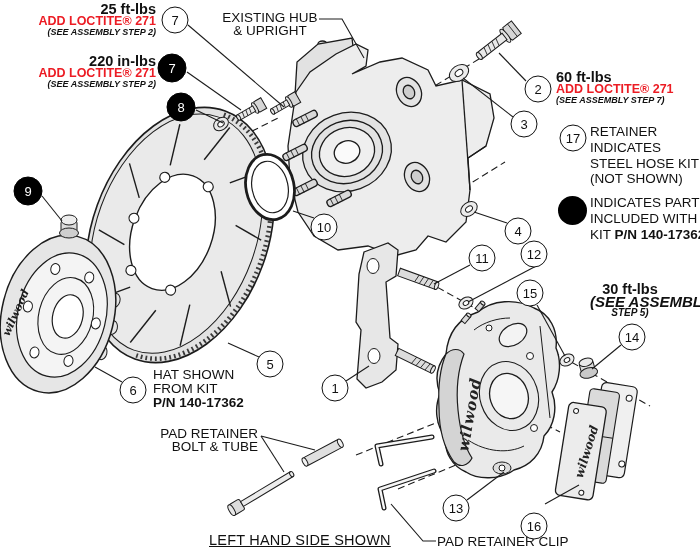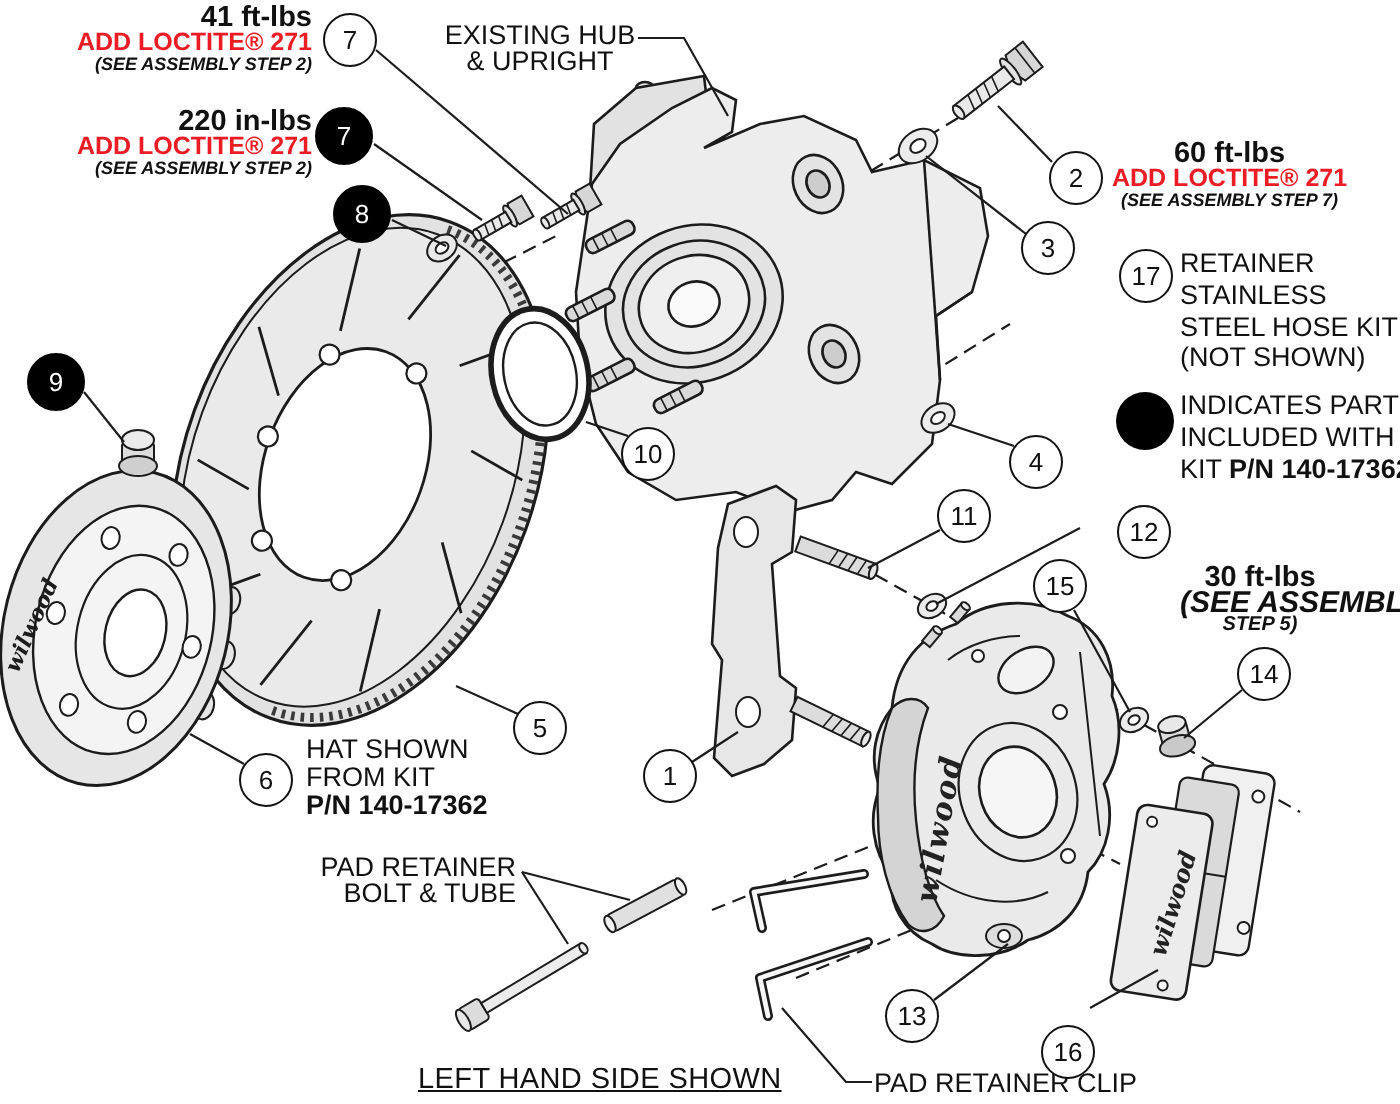--- a/index.html
+++ b/index.html
@@ -290,45 +290,45 @@
     <path d="M537,305 L565,356"></path>
     <path d="M545,504 L579,485"></path>
     <path d="M319,19 L342,19 L364,58"></path>
     <path d="M261,436 L284,472"></path>
     <path d="M261,436 L315,450"></path>
     <path d="M436,541 L423,541 L391,504"></path>
   </g>
 </svg>
 
 <div class="lbl right" style="left:6px;top:2px;width:150px;">
-  <div class="torque-title">41 ft-lbs</div>
+  <div class="torque-title">25 ft-lbs</div>
   <div class="loctite" style="color: rgb(236, 28, 36);">ADD LOCTITE® 271</div>
   <div class="subnote">(SEE ASSEMBLY STEP 2)</div>
 </div>
 
 <div class="lbl right" style="left:6px;top:54px;width:150px;">
   <div class="torque-title">220 in-lbs</div>
   <div class="loctite" style="color: rgb(236, 28, 36);">ADD LOCTITE® 271</div>
   <div class="subnote">(SEE ASSEMBLY STEP 2)</div>
 </div>
 
 <div class="lbl plain tight center" style="left:218px;top:12px;width:104px;">
   <div>EXISTING HUB</div>
   <div>&amp; UPRIGHT</div>
 </div>
 
-<div class="lbl" style="left:556px;top:70px;text-align:center;">
+<div class="lbl" style="left:556px;top:70px;">
   <div class="torque-title">60 ft-lbs</div>
   <div class="loctite" style="color: rgb(236, 28, 36);">ADD LOCTITE® 271</div>
   <div class="subnote">(SEE ASSEMBLY STEP 7)</div>
 </div>
 
 <div class="lbl plain" style="left:590px;top:124px;">
   <div>RETAINER</div>
-  <div>STAINLESS</div>
+  <div>INDICATES</div>
   <div>STEEL HOSE KIT</div>
   <div>(NOT SHOWN)</div>
 </div>
 
 <div class="legend-dot" style="left:558px;top:196px;"></div>
 <div class="lbl plain" style="left:590px;top:195px;">
   <div>INDICATES PARTS</div>
   <div>INCLUDED WITH</div>
   <div><span>KIT </span><span class="bold">P/N 140-17362</span></div>
 </div>
@@ -360,21 +360,21 @@
       <div class="balloon" style="left: 524px; top: 124px;">3</div>
       <div class="balloon" style="left: 518px; top: 231px;">4</div>
       <div class="balloon" style="left: 270px; top: 364px;">5</div>
       <div class="balloon" style="left: 133px; top: 390px;">6</div>
       <div class="balloon" style="left: 175px; top: 20px;">7</div>
       <div class="balloon filled" style="left: 172px; top: 68px;">7</div>
       <div class="balloon filled" style="left: 181px; top: 107px;">8</div>
       <div class="balloon filled" style="left: 28px; top: 191px;">9</div>
       <div class="balloon" style="left: 324px; top: 227px;">10</div>
       <div class="balloon" style="left: 482px; top: 258px;">11</div>
-      <div class="balloon" style="left: 572px; top: 254px; margin-top: 12px;">12</div>
+      <div class="balloon" style="left: 534px; top: 254px;">12</div>
       <div class="balloon" style="left: 456px; top: 508px;">13</div>
       <div class="balloon" style="left: 632px; top: 337px;">14</div>
       <div class="balloon" style="left: 530px; top: 293px;">15</div>
       <div class="balloon" style="left: 534px; top: 526px;">16</div>
       <div class="balloon" style="left: 573px; top: 138px;">17</div>
     </div>
 
 </div>
 
 </body></html>

